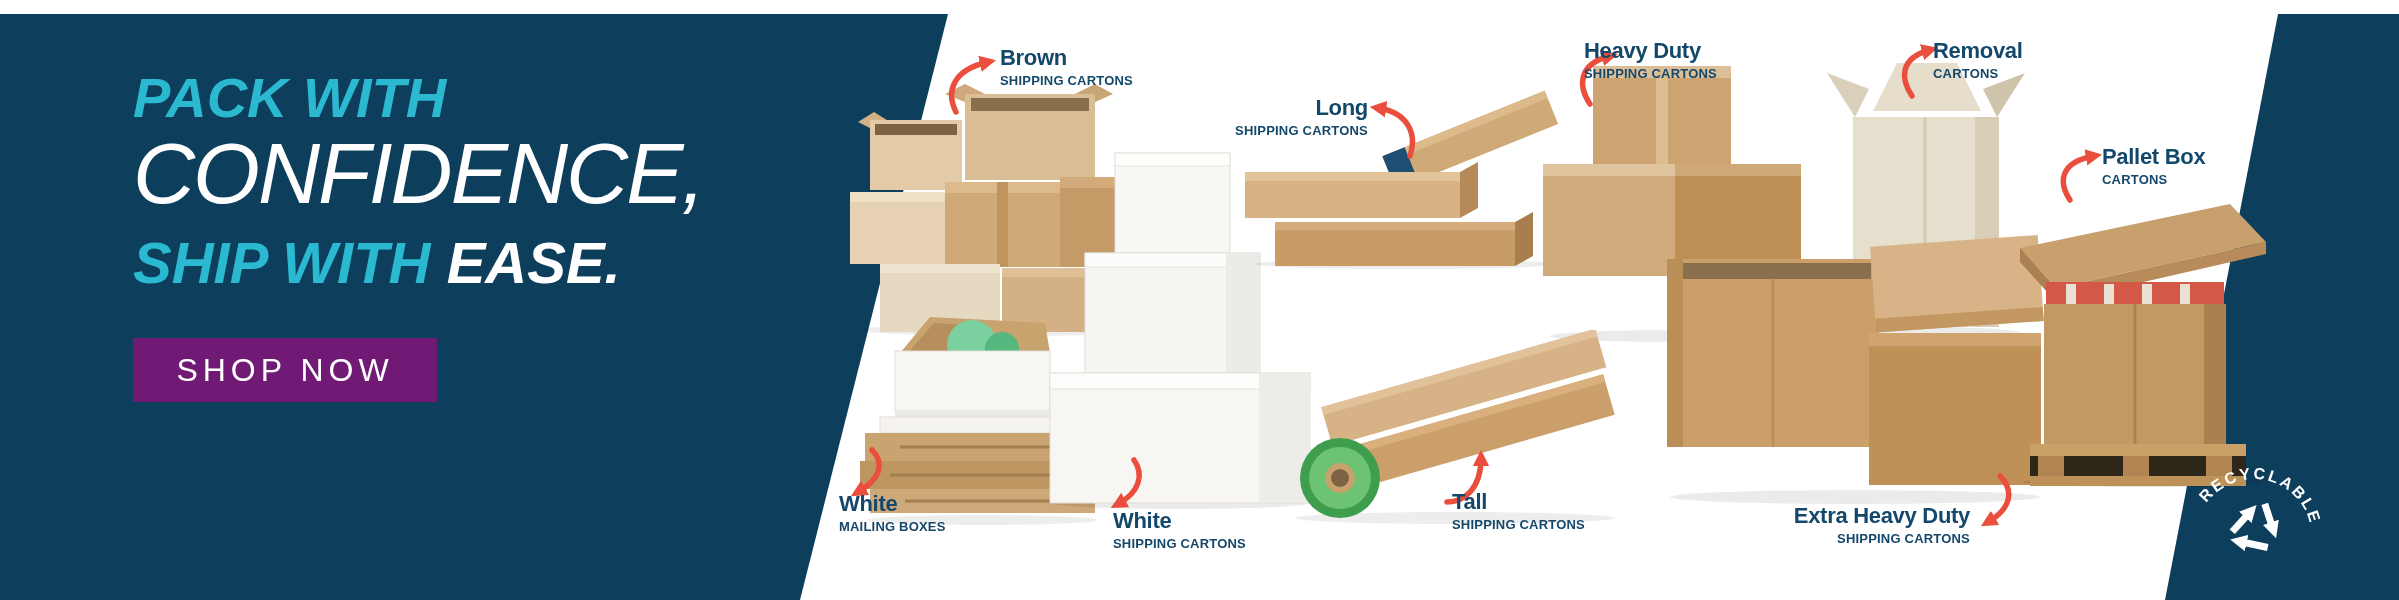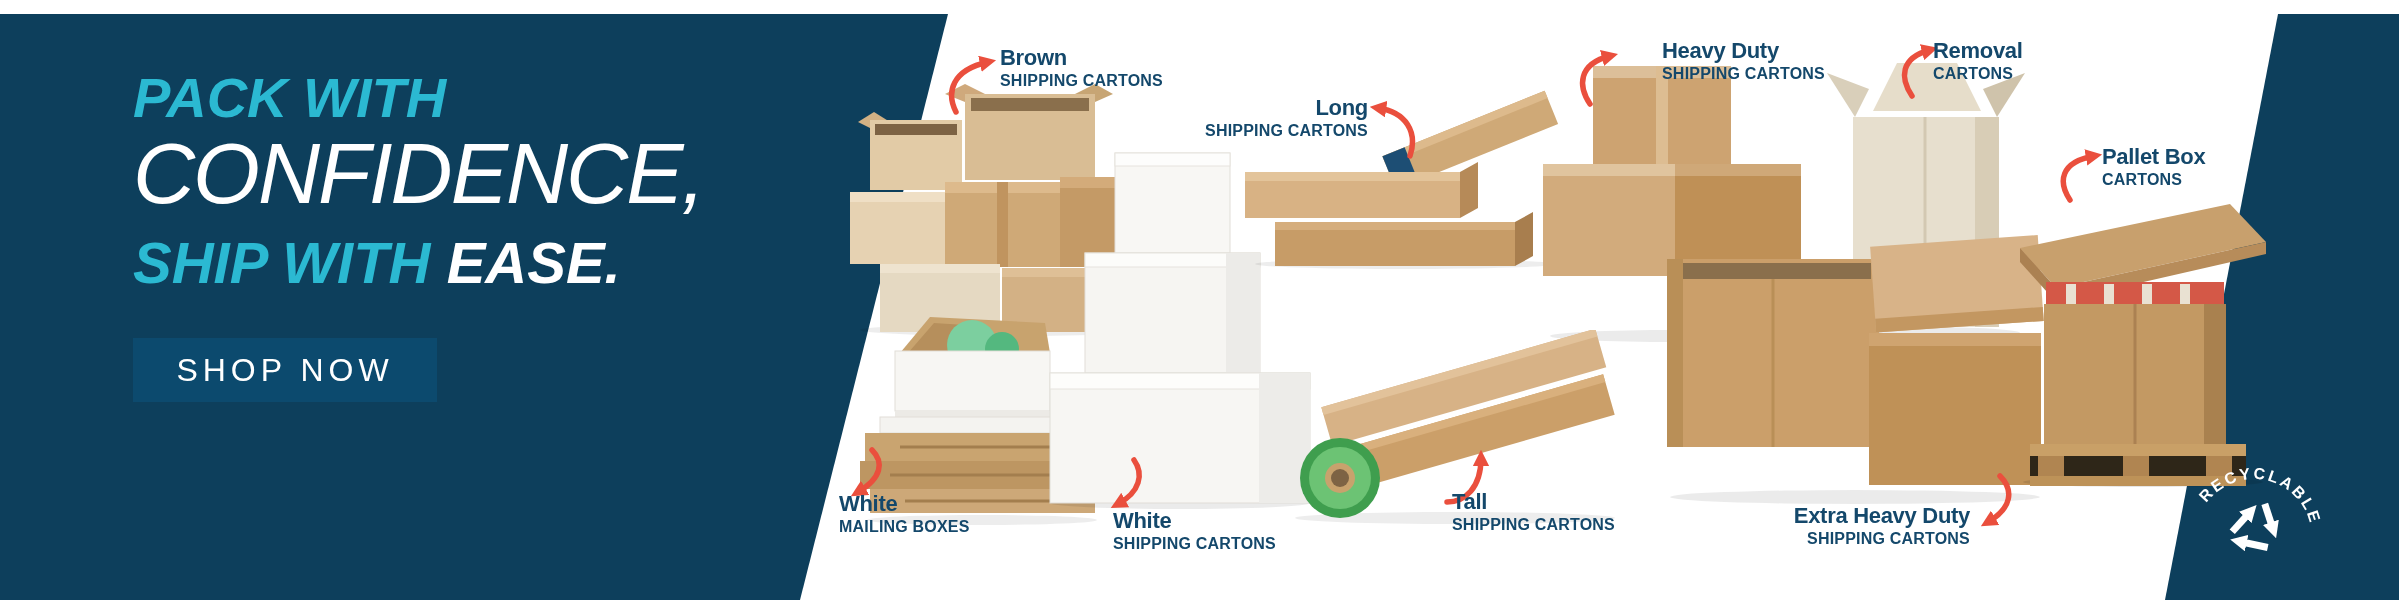--- a/index.html
+++ b/index.html
@@ -8,26 +8,26 @@
   .panel{position:absolute;left:0;top:14px;width:2399px;height:586px;background:transparent;}
   .panel-left{background:#0d3f5c;clip-path:polygon(0 0,948px 0,800px 100%,0 100%);z-index:1;}
   .panel-right{background:#0d3f5c;clip-path:polygon(2278px 0,100% 0,100% 100%,2165px 100%);z-index:1;}
 
   .hero{position:absolute;left:133px;top:70px;width:760px;z-index:6;}
   .hl1{font-size:56px;line-height:56px;font-weight:700;font-style:italic;color:#2bb9d2;letter-spacing:0;}
   .hl2{font-size:86px;line-height:86px;font-weight:400;font-style:italic;color:#ffffff;letter-spacing:-2px;margin-top:4px;}
   .hl3{font-size:58px;line-height:58px;font-weight:700;font-style:italic;margin-top:18px;}
   .hl3 .t{color:#2bb9d2;} .hl3 .w{color:#ffffff;}
   .hero-body{margin-top:20px;color:#eef3f6;font-size:29px;line-height:38px;font-weight:400;}
-  .cta{display:block;margin-top:46px;width:304px;height:64px;background:#0c4a6e;border:none;color:#ffffff;
+  .cta{display:block;margin-top:46px;width:304px;height:64px;background:#701a75;border:none;color:#ffffff;
        font-family:"Liberation Sans",sans-serif;font-size:32px;letter-spacing:5px;cursor:pointer;}
 
   .p-label{position:absolute;color:#14486b;z-index:7;}
   .p-title{font-weight:700;font-size:22px;line-height:27px;letter-spacing:-0.3px;}
-  .p-sub{font-weight:700;font-size:16px;line-height:14px;letter-spacing:0.2px;margin-top:3px;}
+  .p-sub{font-weight:700;font-size:13px;line-height:14px;letter-spacing:0.2px;margin-top:3px;}
   .right{text-align:right;}
 
   .illus{position:absolute;z-index:3;}
   .arrow{position:absolute;z-index:7;}
   .arrow path{stroke:#ea4f3d;stroke-width:5.5;fill:none;stroke-linecap:round;}
 
   .badge{position:absolute;left:2193px;top:445px;width:134px;height:124px;z-index:8;transform:rotate(12deg);}
 </style>
 </head>
 <body>
@@ -222,21 +222,21 @@
     </svg>
 
   <div class="p-label" style="left:1000px;top:44px;">
     <div class="p-title">Brown</div>
     <div class="p-sub">SHIPPING CARTONS</div>
   </div>
   <div class="p-label right" style="left:1170px;top:94px;width:198px;">
     <div class="p-title">Long</div>
     <div class="p-sub">SHIPPING CARTONS</div>
   </div>
-  <div class="p-label" style="left:1662px;top:37px;">
+  <div class="p-label" style="left:1584px;top:37px;">
     <div class="p-title">Heavy Duty</div>
     <div class="p-sub">SHIPPING CARTONS</div>
   </div>
   <div class="p-label" style="left:1933px;top:37px;">
     <div class="p-title">Removal</div>
     <div class="p-sub">CARTONS</div>
   </div>
   <div class="p-label" style="left:2102px;top:143px;">
     <div class="p-title">Pallet Box</div>
     <div class="p-sub">CARTONS</div>

